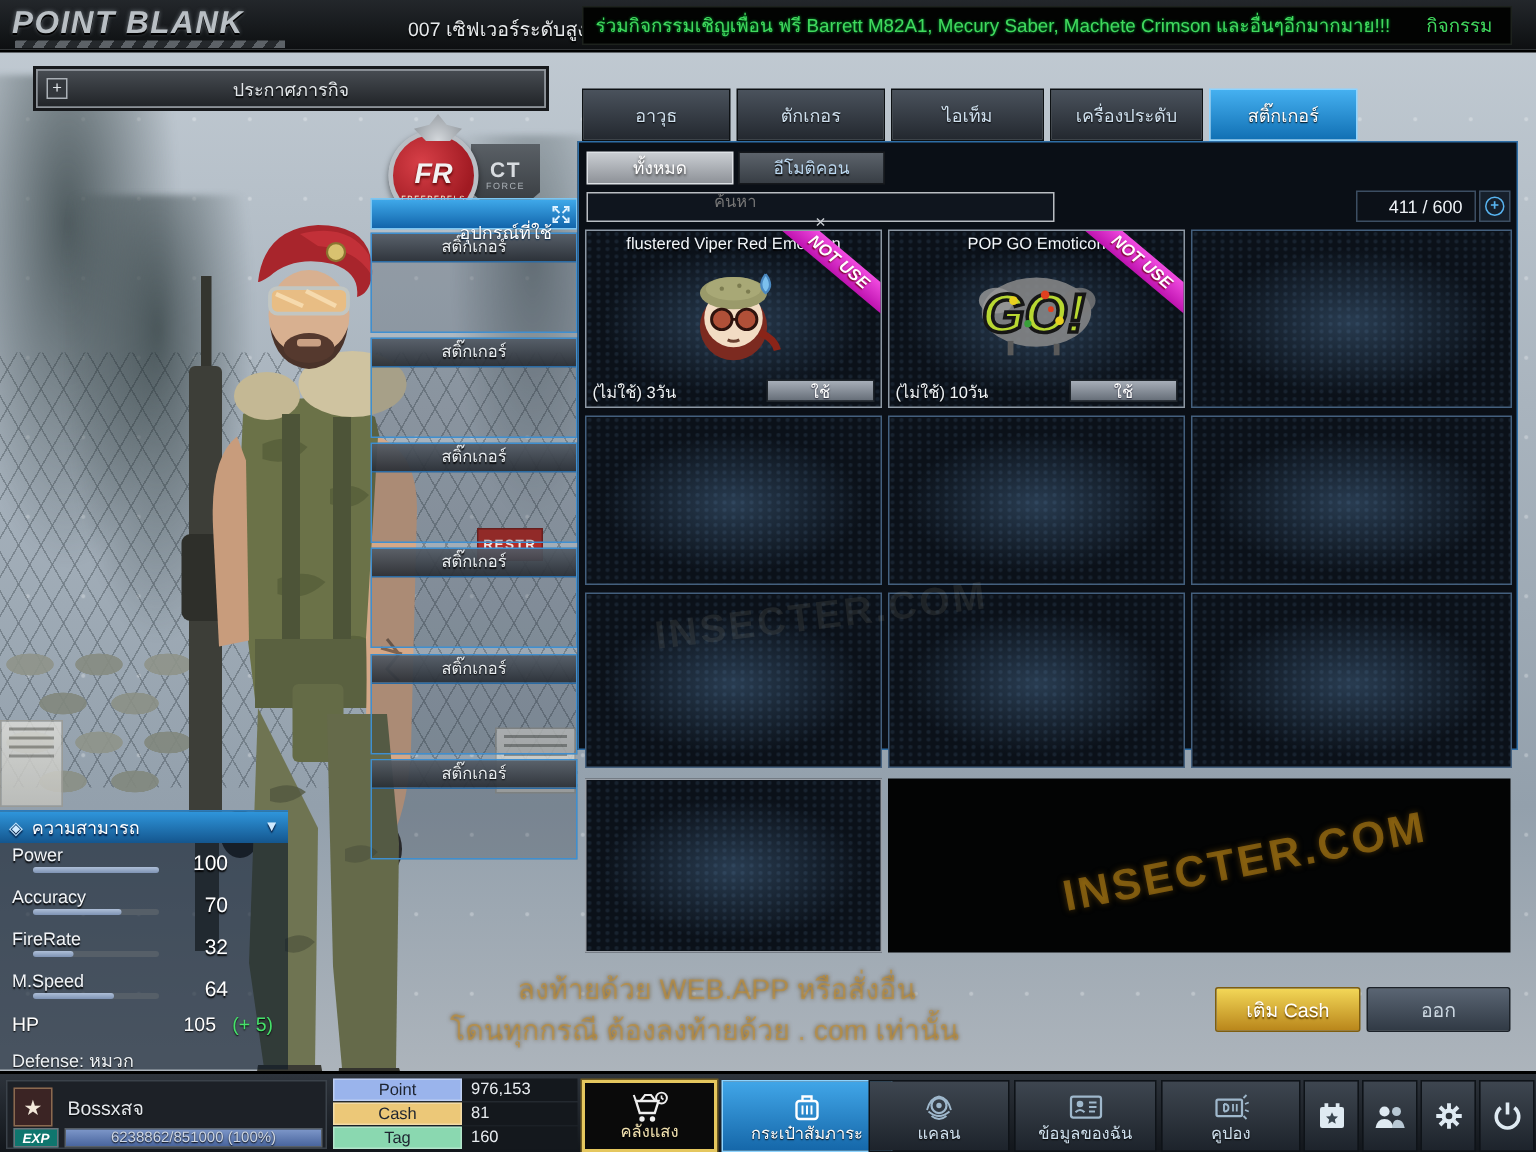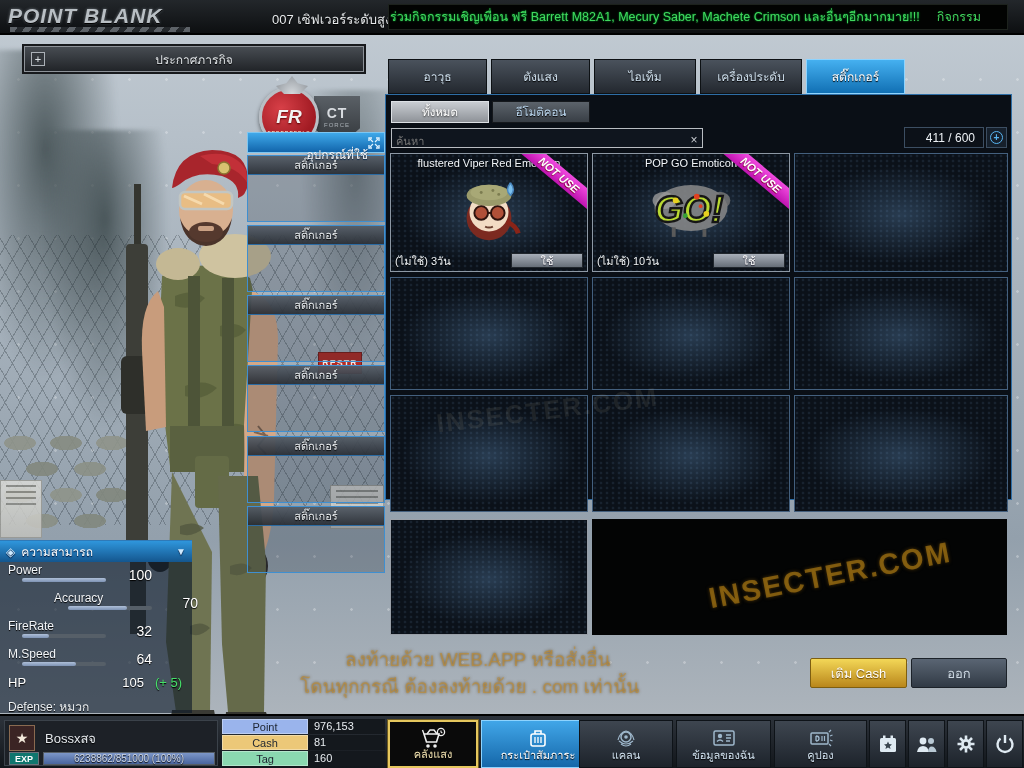--- a/index.html
+++ b/index.html
@@ -28,21 +28,21 @@
      radial-gradient(ellipse 26px 12px at 90px 96px,#82887e 60%,transparent 62%);
      opacity:.9;filter:blur(.4px);}
 
   
   .topbar{position:absolute;left:0;top:0;width:1024px;height:35px;background:linear-gradient(#23272b,#0d0f11);border-bottom:2px solid #000;z-index:30;}
   .logo{position:absolute;left:8px;top:4px;font-size:21px;font-weight:bold;font-style:italic;letter-spacing:1px;color:#b9bfc4;text-shadow:0 1px 0 #000,0 0 3px #6d747a;}
   .logo-stripes{position:absolute;left:10px;top:27px;width:180px;height:5px;background:repeating-linear-gradient(-55deg,#70767c 0 6px,#2a2e32 6px 12px);opacity:.8;}
   .server-label{position:absolute;left:272px;top:9px;font-size:13px;color:#e7eaec;text-shadow:0 1px 1px #000;}
   .ticker{position:absolute;left:388px;top:4px;width:620px;height:26px;background:#020302;border:1px solid #1d221d;display:flex;align-items:center;z-index:31;}
   .ticker .t-main{flex:1;text-align:center;font-size:12.5px;color:#41d95e;text-shadow:0 0 2px #0a3;white-space:nowrap;overflow:hidden;}
-  .ticker .t-suffix{padding:0 26px 0 16px;font-size:12.5px;color:#41d95e;}
+  .ticker .t-suffix{padding:0 12px 0 16px;font-size:12.5px;color:#41d95e;}
 
   
   .mission{position:absolute;left:24px;top:46px;width:340px;height:26px;background:linear-gradient(#474c52,#212428);border:1px solid #8d9298;outline:2px solid #17191c;display:flex;align-items:center;z-index:20;}
   .mission .plusbox{width:14px;height:14px;margin-left:6px;border:1px solid #aab0b6;color:#dfe4e8;font-size:11px;line-height:12px;text-align:center;background:#33373c;}
   .mission .m-label{flex:1;text-align:center;font-size:12px;color:#e3e7ea;text-shadow:0 1px 1px #000;margin-right:20px;}
 
   
   .badge-fr{position:absolute;left:259px;top:87px;width:60px;height:60px;border-radius:50%;background:radial-gradient(circle at 35% 35%,#d84048,#a01a22 70%);border:3px solid #b9bec4;z-index:21;box-shadow:0 2px 4px rgba(0,0,0,.5);}
   .badge-fr .fr-txt{position:absolute;left:0;right:0;top:16px;text-align:center;color:#f2f2f2;font-size:19px;font-weight:bold;font-style:italic;text-shadow:0 1px 2px #500;}
   .badge-fr .fr-sub{position:absolute;left:0;right:0;top:40px;text-align:center;color:#ffd;font-size:5px;letter-spacing:1px;}
@@ -77,21 +77,21 @@
   
   .panel{position:absolute;left:385px;top:59px;width:627px;height:589px;z-index:25;}
   .tabs{position:absolute;left:3px;top:0;display:flex;gap:4px;}
   .tab{width:99px;height:35px;background:linear-gradient(#4a525c,#23282f);border:1px solid #0d1114;color:#cfe0ee;font-size:12px;display:flex;align-items:center;justify-content:center;text-shadow:0 1px 1px #000;cursor:pointer;}
   .tab.wide{width:102px;}
   .tab.active{background:linear-gradient(#45b0f0,#1170b4);border:1px solid #8ed4ff;color:#fff;}
   .panel-body{position:absolute;left:0;top:35px;width:627px;height:406px;background:#0a0f16;border:1px solid #2e6ea6;}
   .subtabs{position:absolute;left:5px;top:6px;display:flex;gap:3px;}
   .subtab{width:98px;height:22px;font-size:11.5px;display:flex;align-items:center;justify-content:center;cursor:pointer;background:linear-gradient(#5c636b,#383e45);border:1px solid #15181c;color:#bcd8f0;text-shadow:0 1px 1px #000;}
   .subtab.active{background:linear-gradient(#c9cdd2,#8e9298);color:#fff;text-shadow:0 1px 2px #333;border:1px solid #dde1e5;}
-  .searchbox{position:absolute;left:5px;top:33px;width:312px;height:20px;background:#0f151e;border:1px solid #b9bdc2;display:flex;align-items:flex-end;}
+  .searchbox{position:absolute;left:5px;top:33px;width:312px;height:20px;background:#0f151e;border:1px solid #b9bdc2;display:flex;align-items:center;flex-direction:column;}
   .searchbox input{flex:1;background:transparent;border:0;outline:0;color:#dfe3e7;font-size:11px;padding:0 4px;}
   .searchbox .clear{width:16px;color:#c7cbd0;font-size:12px;text-align:center;cursor:pointer;}
   .counter{position:absolute;right:27px;top:32px;width:80px;height:21px;background:#0c1118;border:1px solid #3c4e62;color:#eef2f6;font-size:12px;display:flex;align-items:center;justify-content:flex-end;padding-right:8px;}
   .counter-plus{position:absolute;right:4px;top:32px;width:21px;height:21px;background:#16202c;border:1px solid #3c4e62;display:flex;align-items:center;justify-content:center;cursor:pointer;}
   .counter-plus .pp{width:13px;height:13px;border-radius:50%;border:1.5px solid #58b4f0;color:#58b4f0;font-size:10px;line-height:11px;text-align:center;font-weight:bold;}
 
   .grid{position:absolute;left:4px;top:58px;display:grid;grid-template-columns:198px 198px 214px;grid-template-rows:119px 113px 117px;column-gap:4px;row-gap:5px;}
   .cell{position:relative;border:1px solid #44607e;overflow:hidden;background-color:#0b1119;
     background-image:radial-gradient(ellipse 62% 58% at 50% 52%,rgba(108,158,208,.30),rgba(16,26,40,0) 72%),radial-gradient(circle at 2px 2px,rgba(128,178,228,.11) 1px,transparent 1.7px);
     background-size:100% 100%,6px 5px;}
@@ -114,21 +114,21 @@
 
   .note-line{position:absolute;font-size:19px;font-weight:normal;color:rgba(200,140,36,.55);text-shadow:0 0 3px rgba(90,60,10,.7);z-index:26;white-space:nowrap;}
   .topup-btn{position:absolute;left:810px;top:658px;width:97px;height:30px;background:linear-gradient(#f3d757,#b9861b);border:1px solid #7e5e10;border-radius:2px;color:#fff;font-size:13px;display:flex;align-items:center;justify-content:center;text-shadow:0 1px 1px #640;z-index:27;cursor:pointer;}
   .exit-btn{position:absolute;left:911px;top:658px;width:96px;height:30px;background:linear-gradient(#5a6573,#313a45);border:1px solid #1c2229;border-radius:2px;color:#cdd8e2;font-size:13px;display:flex;align-items:center;justify-content:center;z-index:27;cursor:pointer;}
 
   
   .navbar{position:absolute;left:0;top:714px;width:1024px;height:54px;background:linear-gradient(#2d333b,#12161b);border-top:2px solid #000;z-index:40;}
   .player{position:absolute;left:4px;top:4px;width:214px;height:46px;background:#1d2127;border:1px solid #3b424a;}
   .rank{position:absolute;left:4px;top:4px;width:26px;height:26px;background:#3b2424;border:1px solid #8a6a50;color:#f2e8da;font-size:14px;text-align:center;line-height:25px;}
   .pname{position:absolute;left:40px;top:7px;font-size:13px;color:#e4e8ec;text-shadow:0 1px 1px #000;}
-  .exp-tag{position:absolute;left:4px;top:31px;width:30px;height:13px;background:#0f766e;border:1px solid #6a727a;color:#fff;font-size:9px;font-weight:bold;text-align:center;line-height:12px;}
+  .exp-tag{position:absolute;left:4px;top:31px;width:30px;height:13px;background:#0f766e;border:1px solid #6a727a;color:#fff;font-size:9px;font-weight:bold;text-align:center;line-height:12px;font-style:italic;}
   .exp-bar{position:absolute;left:38px;top:31px;width:172px;height:13px;background:#272d34;border:1px solid #565e66;}
   .exp-fill{height:100%;background:linear-gradient(#7c96c8,#49659e);}
   .exp-text{position:absolute;left:0;right:0;top:0;text-align:center;font-size:10px;color:#cdd6e4;line-height:12px;text-shadow:0 1px 1px #000;}
   .cur{position:absolute;left:222px;top:3px;width:163px;height:48px;}
   .cur-row{position:relative;height:15px;margin-bottom:1px;background:#14181d;}
   .cur-label{position:absolute;left:0;top:0;width:86px;height:15px;font-size:11px;color:#1d2430;text-align:center;line-height:15px;border:1px solid rgba(255,255,255,.35);}
   .cur-val{position:absolute;left:92px;top:0;font-size:11px;color:#e8ecf0;line-height:15px;}
   .cur-point .cur-label{background:#9ab4ec;}
   .cur-cash .cur-label{background:#ecc878;}
   .cur-tag .cur-label{background:#8ad8b0;}
@@ -278,21 +278,21 @@
       <span class="hd">ความสามารถ</span>
       <span class="caret">▼</span>
     </div>
     <div class="stat-row" style="top:22px;">
       <span class="stat-label">Power</span>
       <span class="stat-value">100</span>
       <div class="stat-track">
           <div class="stat-fill" style="width: 100%;"></div>
         </div>
     </div>
-    <div class="stat-row" style="top:50px;margin-left:46px;">
+    <div class="stat-row" style="top:50px;">
       <span class="stat-label">Accuracy</span>
       <span class="stat-value">70</span>
       <div class="stat-track">
           <div class="stat-fill" style="width: 70%;"></div>
         </div>
     </div>
     <div class="stat-row" style="top:78px;">
       <span class="stat-label">FireRate</span>
       <span class="stat-value">32</span>
       <div class="stat-track">
@@ -310,21 +310,21 @@
   <div class="hp-row">
     <span>HP</span>
     <span class="hp-val">105</span>
     <span class="hp-bonus">(+ 5)</span>
   </div>
   <div class="def-row">Defense: หมวก</div>
 
   <div class="panel">
     <div class="tabs">
       <div class="tab">อาวุธ</div>
-      <div class="tab">ตังแสง</div>
+      <div class="tab">ตักเกอร</div>
       <div class="tab wide">ไอเท็ม</div>
       <div class="tab wide">เครื่องประดับ</div>
       <div class="tab active">สติ๊กเกอร์</div>
     </div>
     <div class="panel-body">
       <div class="subtabs">
         <div class="subtab active">ทั้งหมด</div>
         <div class="subtab">อีโมติคอน</div>
       </div>
       <div class="searchbox">

